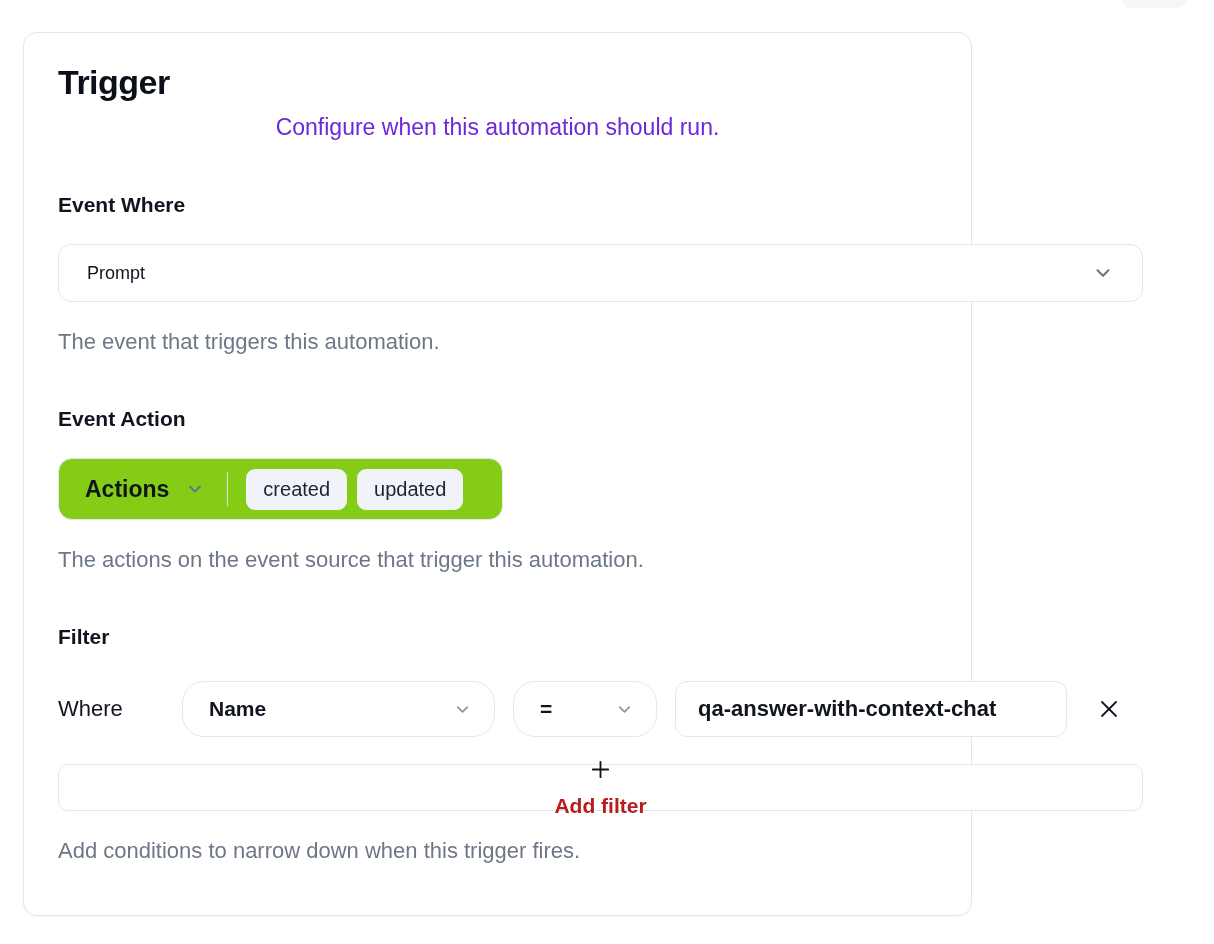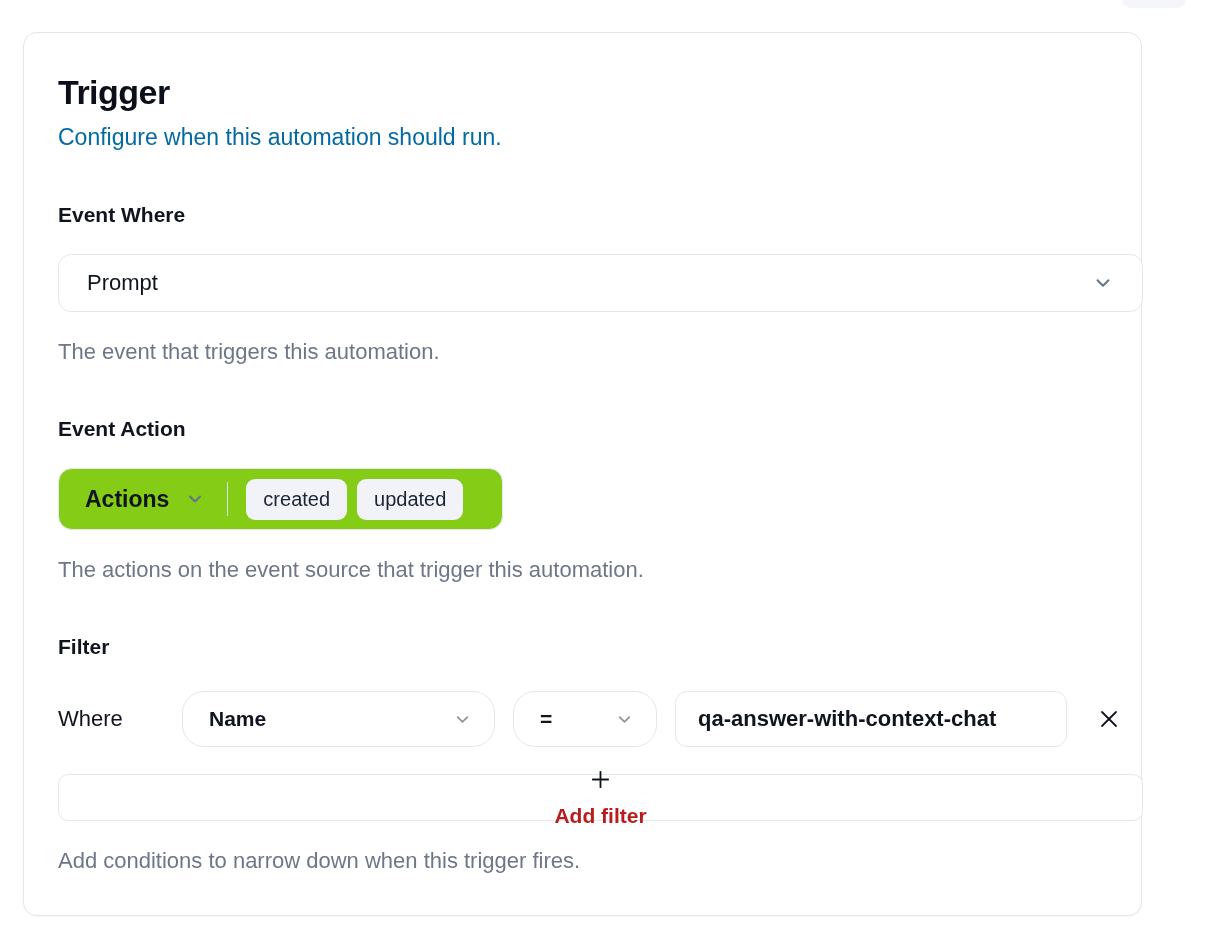--- a/index.html
+++ b/index.html
@@ -15,38 +15,39 @@
     position: absolute;
     top: -10px; right: 28px;
     width: 64px; height: 18px;
     background: #eef1f6;
     border-radius: 9px;
     opacity: 0.65;
   }
   .card {
     position: absolute;
     left: 23px; top: 32px;
-    width: 1119px; height: 884px;
+    width: 949px; height: 884px;
     background: #ffffff;
     border: 1px solid #e3e6ee;
     border-radius: 14px;
     box-shadow: 0 1px 2px rgba(16,24,40,0.04);
-    padding: 40px 34px 40px 34px;
+    padding: 30px 34px 40px 34px;
   }
   .card-title {
     font-size: 34px;
     font-weight: 700;
     letter-spacing: -0.5px;
     color: #0b0f1a;
     line-height: 1.15;
   }
   .card-subtitle {
     margin-top: 12px;
     font-size: 23px;
-    color: #0369a1;
+    color: #6d28d9;
+    text-align: center;
   }
   .field-label {
     font-size: 21px;
     font-weight: 700;
     color: #10141f;
   }
   .helper-text {
     font-size: 22px;
     color: #6e7787;
   }
@@ -56,21 +57,21 @@
     margin-top: 27px;
     width: 1085px;
     height: 58px;
     border: 1px solid #e4e7ee;
     border-radius: 13px;
     background: #ffffff;
     display: flex;
     align-items: center;
     justify-content: space-between;
     padding: 0 28px;
-    font-size: 22px;
+    font-size: 18px;
     color: #10141f;
     cursor: pointer;
   }
   .mt-helper { margin-top: 27px; }
   
   .actions-control {
     margin-top: 27px;
     width: 445px;
     height: 62px;
     border: 1px solid #e4e7ee;

